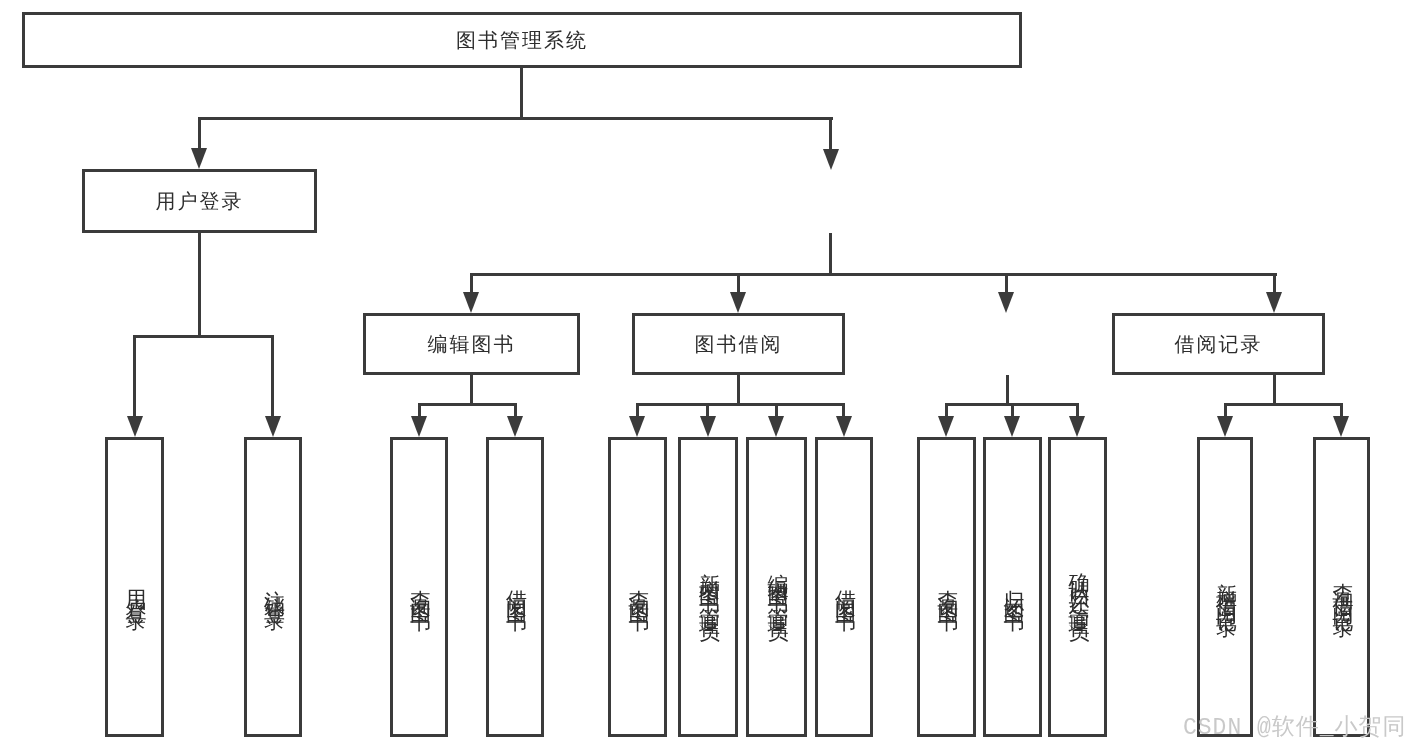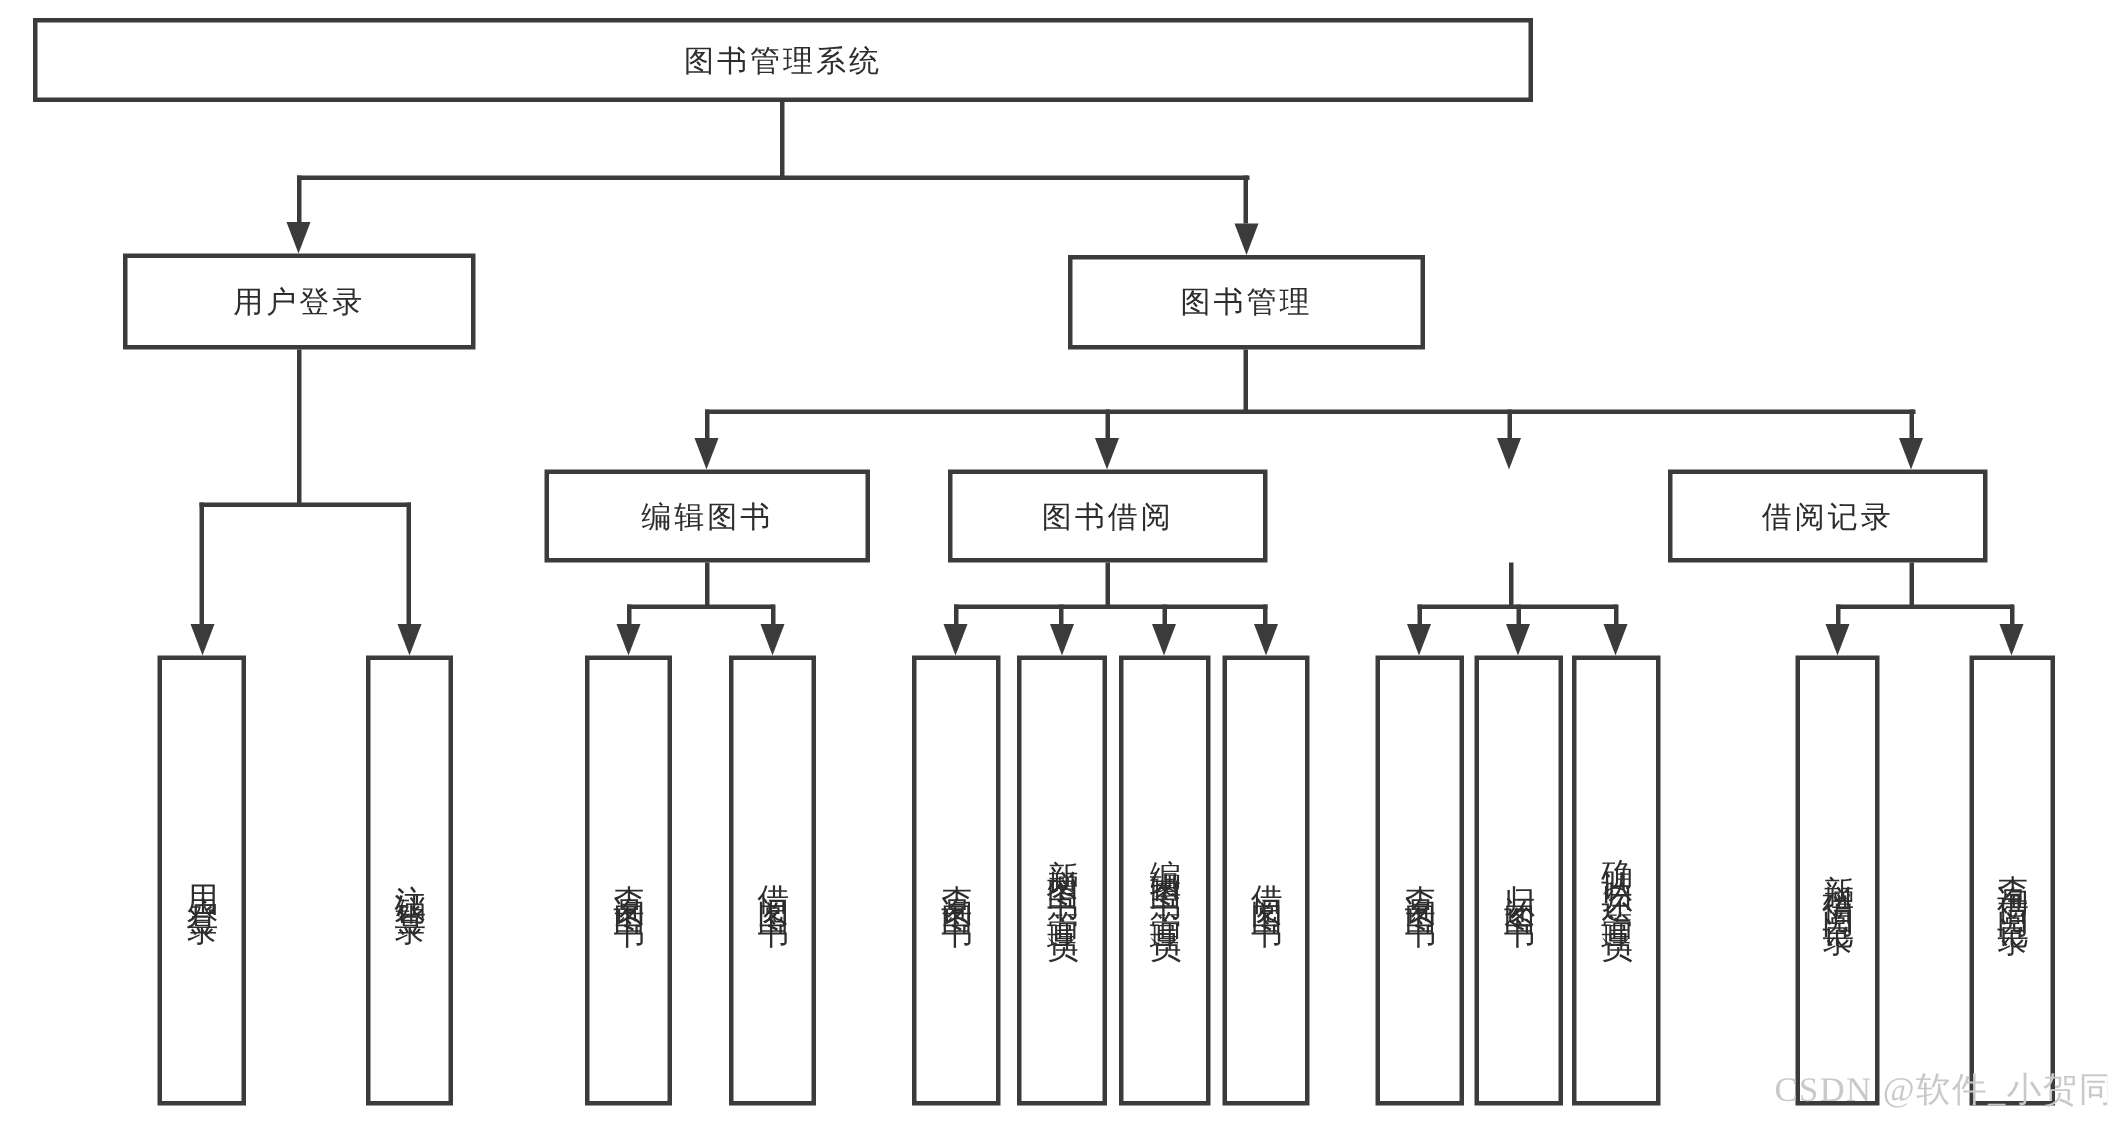--- a/index.html
+++ b/index.html
@@ -7,21 +7,21 @@
     --text:#2d2d2d;
     --bg:#ffffff;
     --wm:#c9c9c9;
   }
   html,body{margin:0;padding:0;background:var(--bg);}
   .canvas{
     position:relative;
     width:1405px;height:747px;
     background:var(--bg);
     overflow:hidden;
-    font-family:Liberation Serif, serif;
+    font-family:Liberation Mono, monospace;
   }
   .node{
     position:absolute;
     box-sizing:border-box;
     border:3px solid var(--line);
     background:var(--bg);
     display:flex;align-items:center;justify-content:center;
   }
   .node .label{
     font-size:20px;
@@ -65,23 +65,20 @@
 
   <div class="line" style="left:520px;top:68px;width:3px;height:51px;"></div>
   <div class="line" style="left:198px;top:117px;width:635px;height:3px;"></div>
   <div class="line" style="left:198px;top:117px;width:3px;height:32px;"></div>
   <div class="arrow" style="left:191px;top:148px;"></div>
   <div class="line" style="left:829px;top:117px;width:3px;height:32px;"></div>
   <div class="arrow" style="left:823px;top:149px;"></div>
 
   <div class="node" style="left:82px;top:169px;width:235px;height:64px;">
     <span class="label">用户登录</span>
-  </div>
-  <div class="node" style="left:712px;top:170px;width:238px;height:63px;">
-    <span class="label">图书管理</span>
   </div>
 
   <div class="line" style="left:198px;top:233px;width:3px;height:104px;"></div>
   <div class="line" style="left:133px;top:335px;width:141px;height:3px;"></div>
   <div class="line" style="left:133px;top:335px;width:3px;height:81px;"></div>
   <div class="arrow" style="left:127px;top:416px;"></div>
   <div class="line" style="left:271px;top:335px;width:3px;height:81px;"></div>
   <div class="arrow" style="left:265px;top:416px;"></div>
 
   <div class="line" style="left:829px;top:233px;width:3px;height:43px;"></div>

